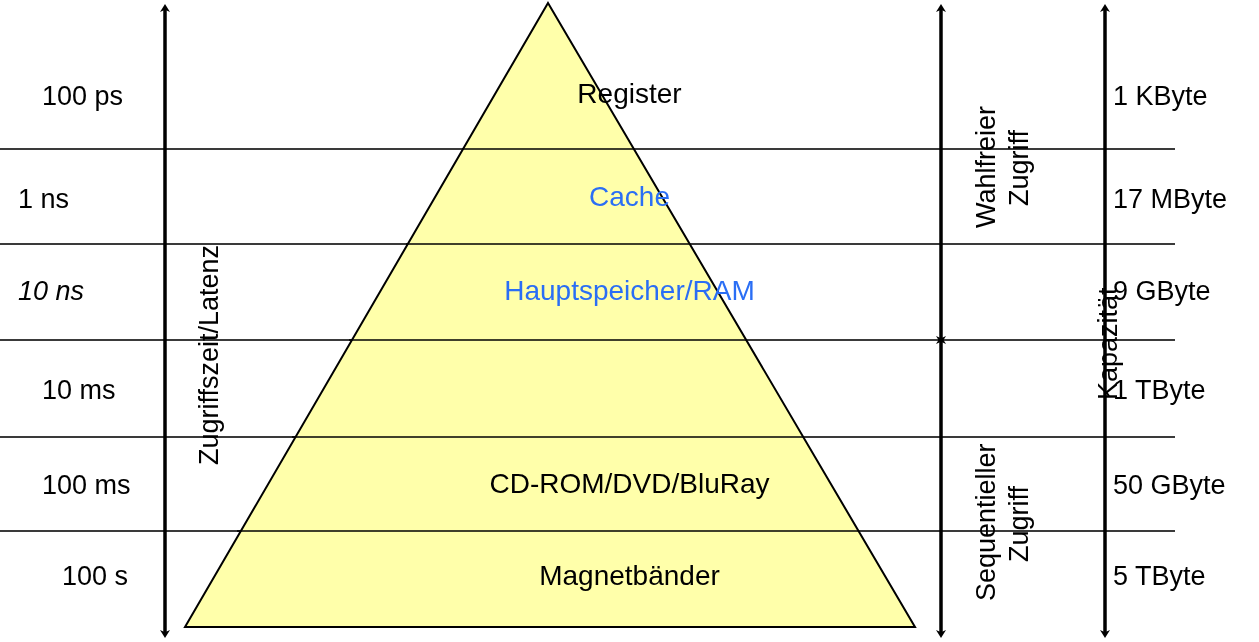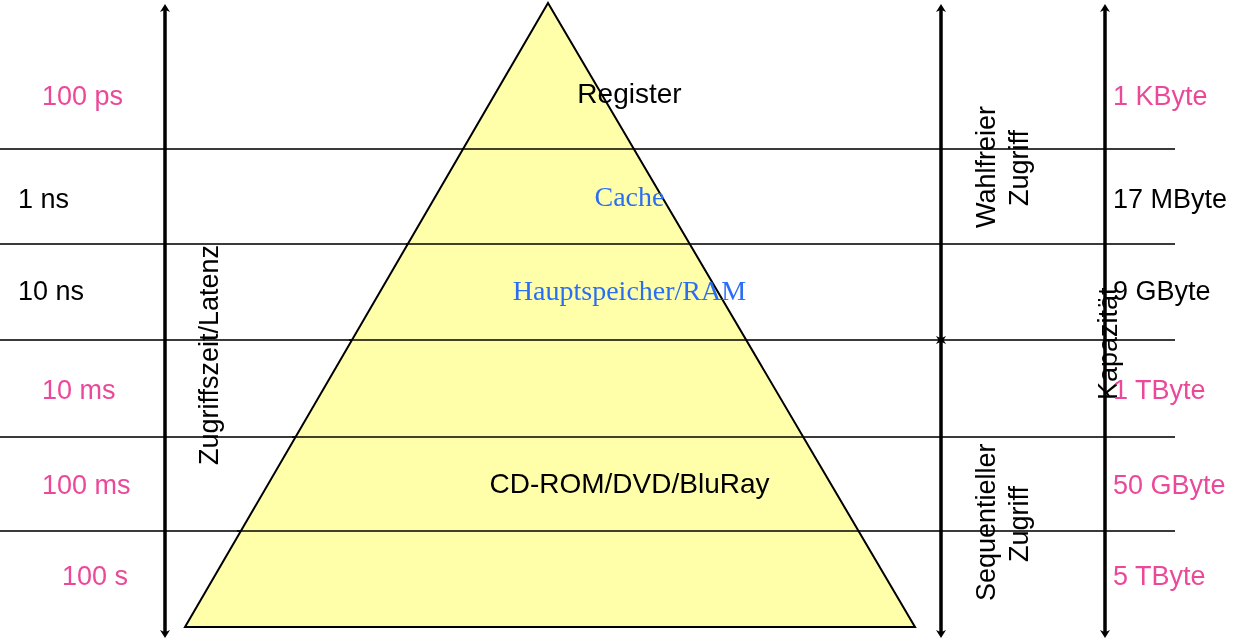--- a/index.html
+++ b/index.html
@@ -19,36 +19,36 @@
     position: absolute;
     left: 0;
     top: 0;
     width: 1259px;
     height: 642px;
   }
   .lbl {
     position: absolute;
     font-family: "Liberation Sans", sans-serif;
     font-size: 27px;
-    color: #ec4899;
+    color: #000000;
     white-space: nowrap;
     line-height: 1;
   }
   .lbl.blue { color: #000000; }
   .tier-label {
     position: absolute;
     width: 100%;
     text-align: center;
     font-family: "Liberation Sans", sans-serif;
     font-size: 28px;
     color: #000000;
     white-space: nowrap;
     line-height: 1;
   }
-  .tier-label.blue { color: #2a6ef5; font-family: Liberation Serif, serif; }
+  .tier-label.blue { color: #2a6ef5; }
   .vlabel {
     position: absolute;
     font-family: "Liberation Sans", sans-serif;
     font-size: 27px;
     color: #000000;
     white-space: nowrap;
     line-height: 1;
     transform-origin: 0 0;
     transform: rotate(-90deg);
   }
@@ -91,31 +91,32 @@
 
     <line x1="941" y1="8" x2="941" y2="340" stroke="#000000" stroke-width="3.5" marker-start="url(#arrHead)" marker-end="url(#arrHead)"></line>
 
     <line x1="941" y1="340" x2="941" y2="634" stroke="#000000" stroke-width="3.5" marker-start="url(#arrHead)" marker-end="url(#arrHead)"></line>
 
     <line x1="1105" y1="8" x2="1105" y2="634" stroke="#000000" stroke-width="3.5" marker-start="url(#arrHead)" marker-end="url(#arrHead)"></line>
   </svg>
 
   <div class="lbl" style="left:42px; top:83px;">100 ps</div>
   <div class="lbl blue" style="left:18px; top:186px;">1 ns</div>
-  <div class="lbl blue" style="left:18px; top:278px;">10 ns</div>
+  <div class="lbl blue" style="left:18px; top:278px;font-style:italic;">10 ns</div>
   <div class="lbl" style="left:42px; top:377px;text-align:right;">10 ms</div>
   <div class="lbl" style="left:42px; top:472px;">100 ms</div>
   <div class="lbl" style="left:42px; top:563px;margin-left:20px;">100 s</div>
 
   <div class="vlabel" style="left:196px; top:465px;">Zugriffszeit/Latenz</div>
 
   <div class="tier-label" style="left:0; top:80px;">Register</div>
   <div class="tier-label blue" style="left:0; top:183px;">Cache</div>
   <div class="tier-label blue" style="left:0; top:277px;">Hauptspeicher/RAM</div>
   <div class="tier-label" style="left:0; top:470px;">CD-ROM/DVD/BluRay</div>
+  <div class="tier-label" style="left:0; top:562px;">Magnetbänder</div>
 
   <div class="vlabel two-line" style="left:972px; top:228px;">Wahlfreier</div>
   <div class="vlabel two-line" style="left:1005px; top:206px;">Zugriff</div>
 
   <div class="vlabel two-line" style="left:972px; top:601px;">Sequentieller</div>
   <div class="vlabel two-line" style="left:1005px; top:562px;">Zugriff</div>
 
   <div class="vlabel" style="left:1095px; top:400px;">Kapazität</div>
 
   <div class="lbl" style="left:1113px; top:83px;">1 KByte</div>

